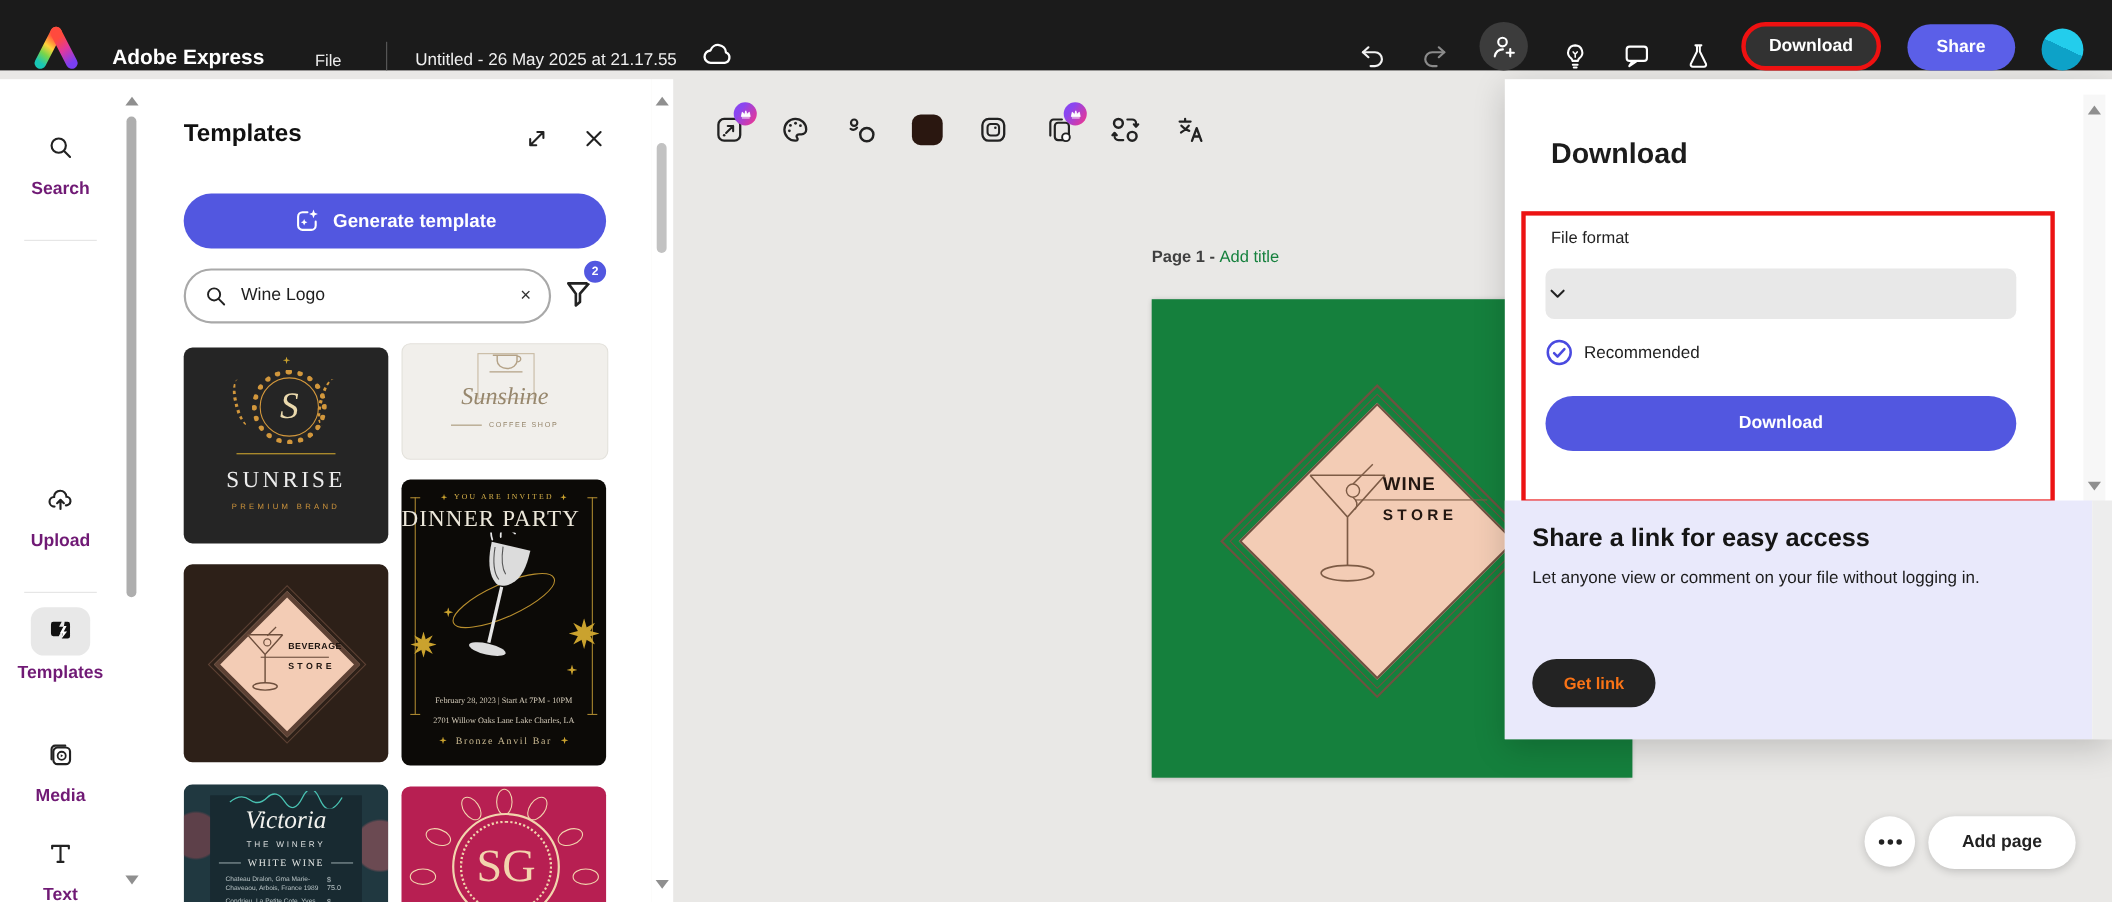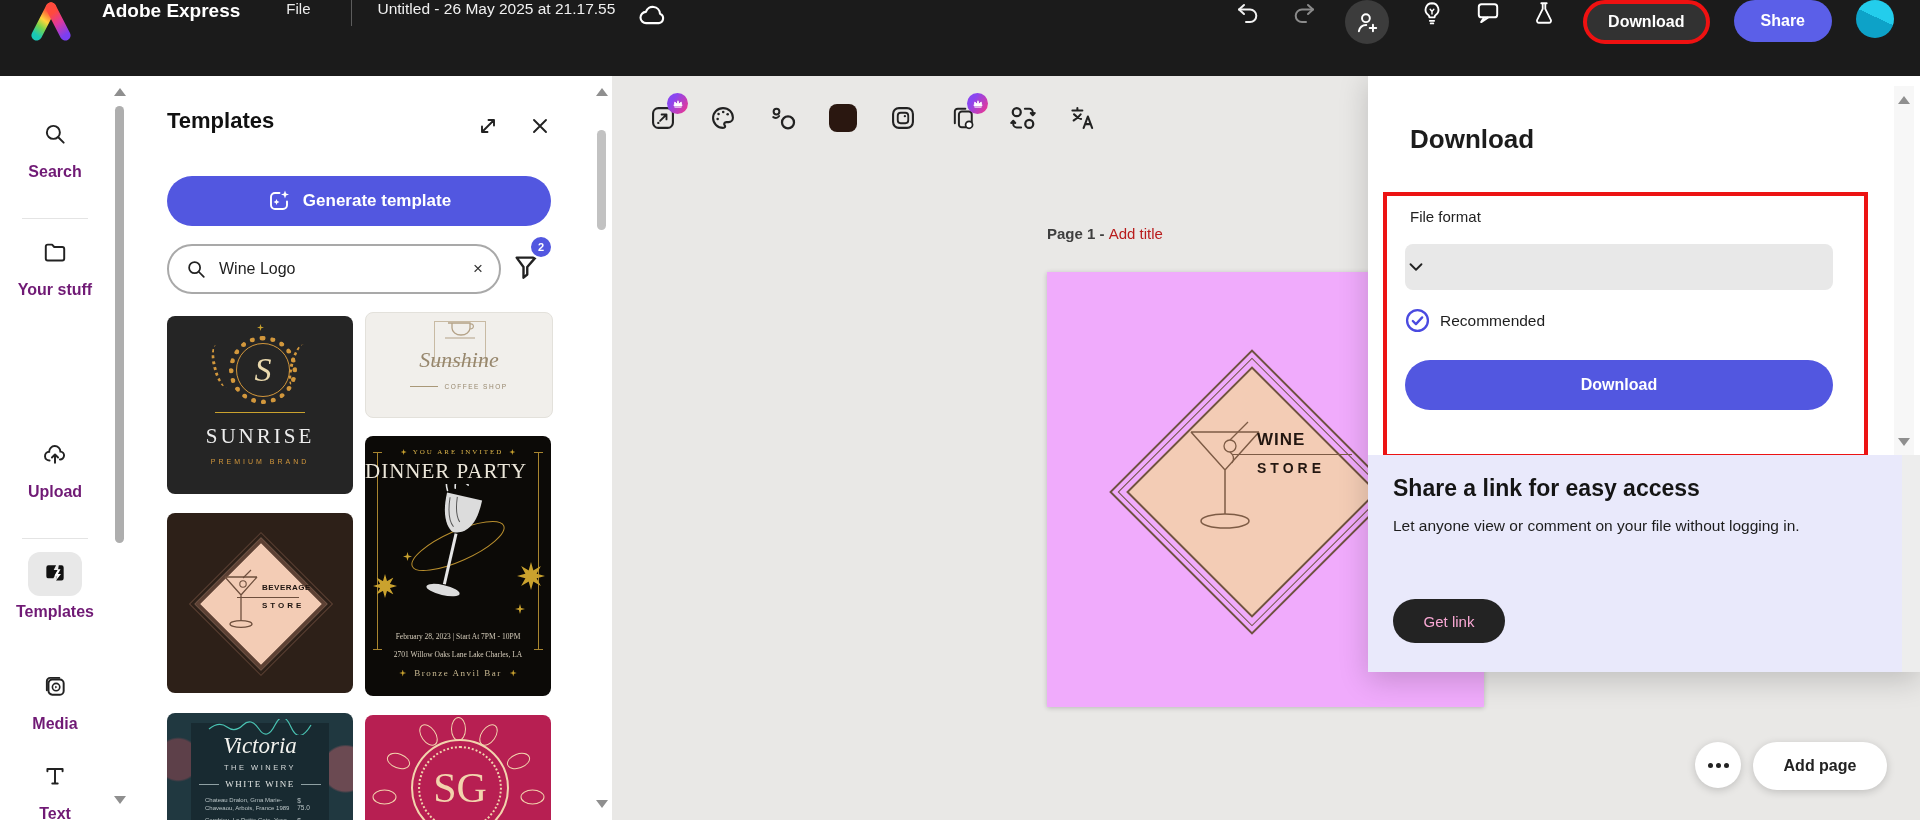--- a/index.html
+++ b/index.html
@@ -1,21 +1,21 @@
 <!DOCTYPE html>
 <html><head>
 <meta charset="utf-8">
 <style>
   html,body{margin:0;padding:0;background:#555;}
   .stage{position:relative;width:1920px;height:820px;background:#e9e8e6;overflow:hidden;
          font-family:"Liberation Sans",sans-serif;-webkit-font-smoothing:antialiased;}
   svg{display:block}
 
   
-  .topbar{position:absolute;left:0;top:0;right:0;height:76px;background:#1b1b1b;display:flex;align-items:flex-start;z-index:60;color:#fff;}
+  .topbar{position:absolute;left:0;top:0;right:0;height:64px;background:#1b1b1b;display:flex;align-items:flex-end;z-index:60;color:#fff;}
   .logo{margin-left:28px;width:46px;height:42px;}
   .appname{margin-left:28px;font-size:19px;font-weight:700;color:#fff;}
   .menu-file{margin-left:46px;font-size:15px;color:#ededed;}
   .tb-div{margin-left:40px;width:1px;height:26px;background:#5c5c5c;}
   .doc-title{margin-left:26px;font-size:15.5px;color:#f0f0f0;}
   .cloud{margin-left:22px;}
   .tb-spacer{flex:1;}
   .tb-ic{margin-left:30px;cursor:pointer;}
   .person-btn{margin-left:28px;width:44px;height:44px;border-radius:50%;background:#3c3c3c;display:flex;align-items:center;justify-content:center;}
   .dl-btn{margin-left:26px;background:#323232;color:#fff;font-weight:700;font-size:16px;padding:9px 21px;border-radius:22px;border:4px solid #ef1111;}
@@ -115,22 +115,22 @@
   .petal{position:absolute;width:13px;height:22px;border:1.5px solid #f2d4ad;border-radius:50%;}
 
   
   .toolrow{position:absolute;left:648px;top:96px;display:flex;gap:30px;align-items:center;height:44px;z-index:5;}
   .toolrow .ti{position:relative;width:30px;height:30px;display:flex;align-items:center;justify-content:center;cursor:pointer;}
   .crownbadge{position:absolute;right:-10px;top:-10px;width:21px;height:21px;border-radius:50%;
      background:linear-gradient(125deg,#8a46f0 30%,#e0389d 85%);display:flex;align-items:center;justify-content:center;}
   .swatch{width:28px;height:28px;border-radius:8px;background:#2a1710;}
   .page-label{position:absolute;left:1047px;top:225px;font-size:15px;z-index:5;}
   .page-label b{color:#3f3f3f;font-weight:700;}
-  .page-label span{color:#b91c1c;margin-top:40px;}
-  .canvas{position:absolute;left:1047px;top:272px;width:437px;height:435px;background:#f0abfc;z-index:2;box-shadow:0 1px 5px rgba(0,0,0,.2);cursor:pointer;}
+  .page-label span{color:#15803d;margin-top:40px;}
+  .canvas{position:absolute;left:1047px;top:272px;width:437px;height:435px;background:#15803d;z-index:2;box-shadow:0 1px 5px rgba(0,0,0,.2);cursor:pointer;}
   .cv-dia{position:absolute;left:104px;top:119px;width:198px;height:198px;transform:rotate(45deg);border:2px solid #6f5140;}
   .cv-dia .m{position:absolute;inset:4px;border:1px solid #6f5140;}
   .cv-dia .in{position:absolute;inset:10px;border:2px solid #6f5140;background:#f3ccb5;}
   .cv-glass{position:absolute;left:136px;top:146px;}
   .cv-wine{position:absolute;left:210px;top:158px;font-size:17px;font-weight:800;color:#231711;letter-spacing:1px;}
   .cv-line{position:absolute;left:185px;top:182px;width:120px;border-top:1.5px solid #7d5b45;}
   .cv-store{position:absolute;left:210px;top:188px;font-size:14px;font-weight:800;color:#231711;letter-spacing:4px;}
   .more-btn{position:absolute;left:1695px;top:742px;width:46px;height:46px;border-radius:50%;background:#fff;box-shadow:0 2px 8px rgba(0,0,0,.18);
      display:flex;align-items:center;justify-content:center;gap:3px;cursor:pointer;z-index:5;}
   .more-btn i{width:5px;height:5px;border-radius:50%;background:#222;}
@@ -149,21 +149,21 @@
   .dp-rec span{font-size:15.5px;color:#1e1e1e;}
   .dp-dlbtn{position:absolute;left:37px;top:288px;width:428px;height:50px;border-radius:25px;background:#5257e0;color:#fff;font-size:16px;font-weight:700;
      display:flex;align-items:center;justify-content:center;cursor:pointer;}
   .dp-scroll{position:absolute;left:526px;top:14px;width:20px;height:370px;background:#f7f7f7;}
   .dp-scroll .tri-up{position:absolute;left:4px;top:10px;}
   .dp-scroll .tri-down{position:absolute;left:4px;bottom:10px;}
   .dp-share{position:absolute;left:0;top:383px;width:534px;height:217px;background:#e9e9fb;}
   .dp-sharecol{position:absolute;left:534px;top:383px;width:18px;height:217px;background:#ededed;}
   .sh-title{position:absolute;left:25px;top:20px;font-size:23px;font-weight:800;color:#151515;}
   .sh-body{position:absolute;left:25px;top:60px;width:492px;font-size:15.5px;line-height:1.38;color:#1d1d1d;}
-  .sh-btn{position:absolute;left:25px;top:144px;width:112px;height:44px;border-radius:22px;background:#232323;color:#f9a8d4;font-size:15px;font-weight:400;
+  .sh-btn{position:absolute;left:25px;top:144px;width:112px;height:44px;border-radius:22px;background:#232323;color:#f97316;font-size:15px;font-weight:700;
      display:flex;align-items:center;justify-content:center;cursor:pointer;}
 </style>
 </head>
 <body>
 
 <div class="stage">
 
   <div class="topbar">
     <svg class="logo" viewBox="0 0 48 44">
       <defs>
@@ -226,28 +226,20 @@
     <div class="side-item" style="top:40px">
       <span class="icw">
         <svg width="26" height="26" viewBox="0 0 24 24">
             <circle cx="10.5" cy="10.5" r="6" fill="none" stroke="#222" stroke-width="1.8"></circle>
             <path d="M15 15l5 5" stroke="#222" stroke-width="1.8" stroke-linecap="round"></path>
           </svg>
       </span>
       <span class="lbl">Search</span>
     </div>
     <div class="side-div" style="top:146px"></div>
-    <div class="side-item" style="top:158px">
-      <span class="icw">
-        <svg width="26" height="26" viewBox="0 0 24 24">
-            <path d="M3.5 18V7a1.8 1.8 0 011.8-1.8h4l2 2.2h7.4A1.8 1.8 0 0120.5 9.2V18a1.8 1.8 0 01-1.8 1.8H5.3A1.8 1.8 0 013.5 18z" fill="none" stroke="#222" stroke-width="1.8" stroke-linejoin="round"></path>
-          </svg>
-      </span>
-      <span class="lbl">Your stuff</span>
-    </div>
     <div class="side-item" style="top:360px">
       <span class="icw">
         <svg width="26" height="26" viewBox="0 0 24 24">
             <path d="M7 18a4 4 0 01-.4-8A5.2 5.2 0 0117 9.8 3.6 3.6 0 0116.5 17" fill="none" stroke="#222" stroke-width="1.8" stroke-linecap="round"></path>
             <path d="M12 20v-7M9.2 15.2L12 12.4l2.8 2.8" fill="none" stroke="#222" stroke-width="1.8" stroke-linecap="round" stroke-linejoin="round"></path>
           </svg>
       </span>
       <span class="lbl">Upload</span>
     </div>
     <div class="side-div" style="top:466px"></div>

